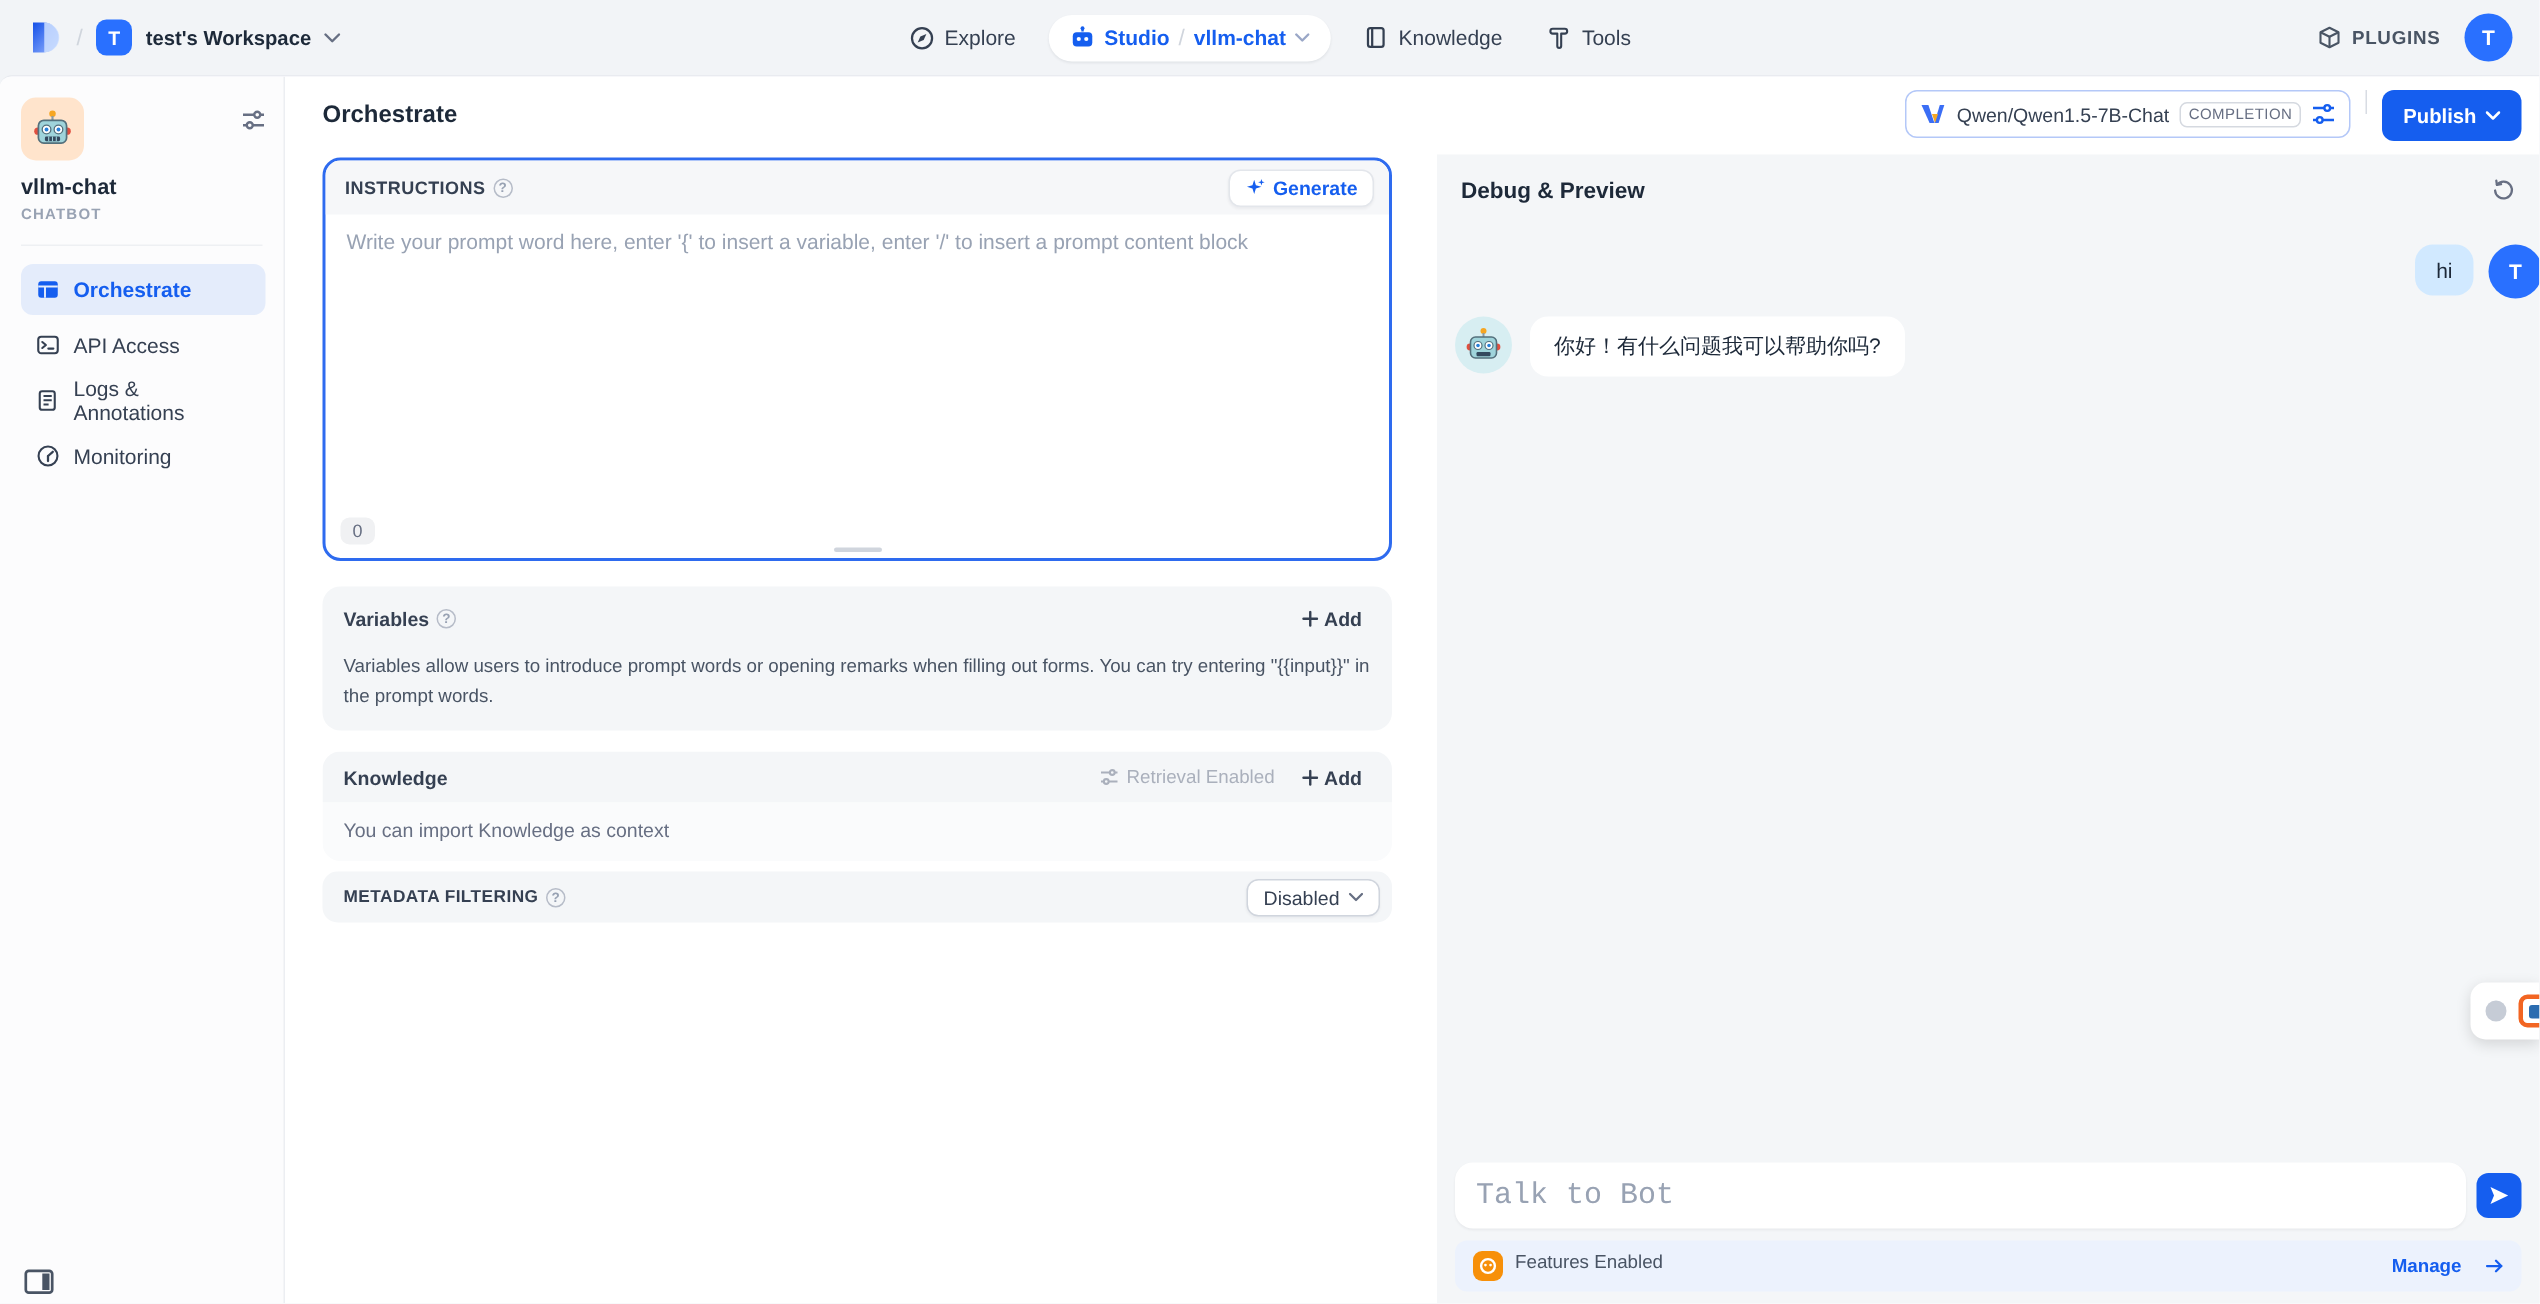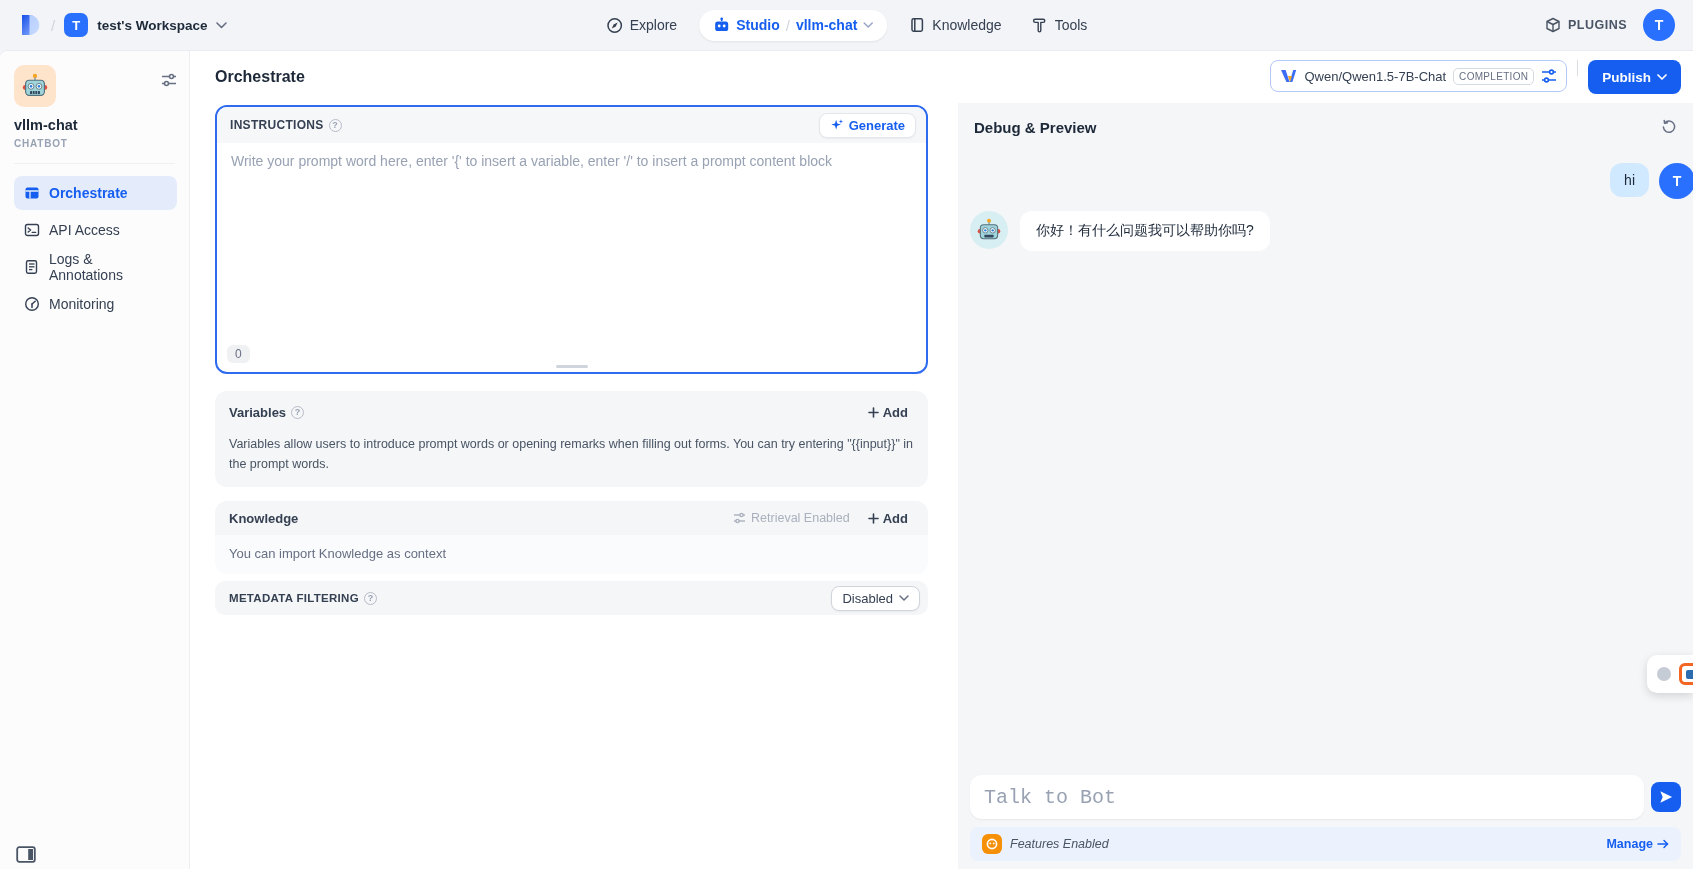--- a/index.html
+++ b/index.html
@@ -109,24 +109,24 @@
 
   .chat-footer { margin-top:auto; }
   .input-row { display:flex; align-items:center; gap:7px; }
   .chat-input { flex:1; height:44px; border:none; outline:none; border-radius:12px; background:#fff; padding:0 14px;
     font-size:20px; font-family:Liberation Mono, monospace; color:#0c4a6e; box-shadow:0 1px 2px rgba(16,24,40,.06); }
   .chat-input::placeholder { color:#98a2b3; }
   .send-btn { width:30px; height:30px; flex:none; border:none; border-radius:8px; background:#155eef; cursor:pointer;
     display:flex; align-items:center; justify-content:center; }
   .features-bar { margin-top:8px; height:34px; background:#ecf2fd; border-radius:8px; display:flex; align-items:center;
     justify-content:space-between; padding:0 12px; }
-  .features-left { display:flex; align-items:center; gap:8px;font-style:italic; }
+  .features-left { display:flex; gap:8px; }
   .features-icon { width:20px; height:20px; border-radius:6px; background:#f79009; display:flex; align-items:center; justify-content:center; }
   .features-label { font-size:12.5px; color:#495464; }
-  .manage-link { display:flex; align-items:center; gap:4px; font-size:12.5px; font-weight:600; color:#155eef; cursor:pointer; }
+  .manage-link { display:flex; align-items:center; gap:16px; font-size:12.5px; font-weight:600; color:#155eef; cursor:pointer; }
 
   
   .float-widget { position:absolute; right:0; top:655px; z-index:9; width:46px; background:#fff; border-radius:10px 0 0 10px;
     box-shadow:0 3px 10px rgba(0,0,0,.14); padding:8px 0 8px 10px; display:flex; align-items:center; gap:8px; overflow:hidden; }
   .float-dot { width:14px; height:14px; flex:none; border-radius:50%; background:#c6ccd6; }
   .float-ext { width:22px; height:22px; flex:none; border:3px solid #f26522; border-radius:6px; background:#fff;
     display:flex; align-items:center; justify-content:center; }
   .float-ext-inner { width:9px; height:9px; background:#2b6cb0; border-radius:2px; }
 </style>
 </head>

